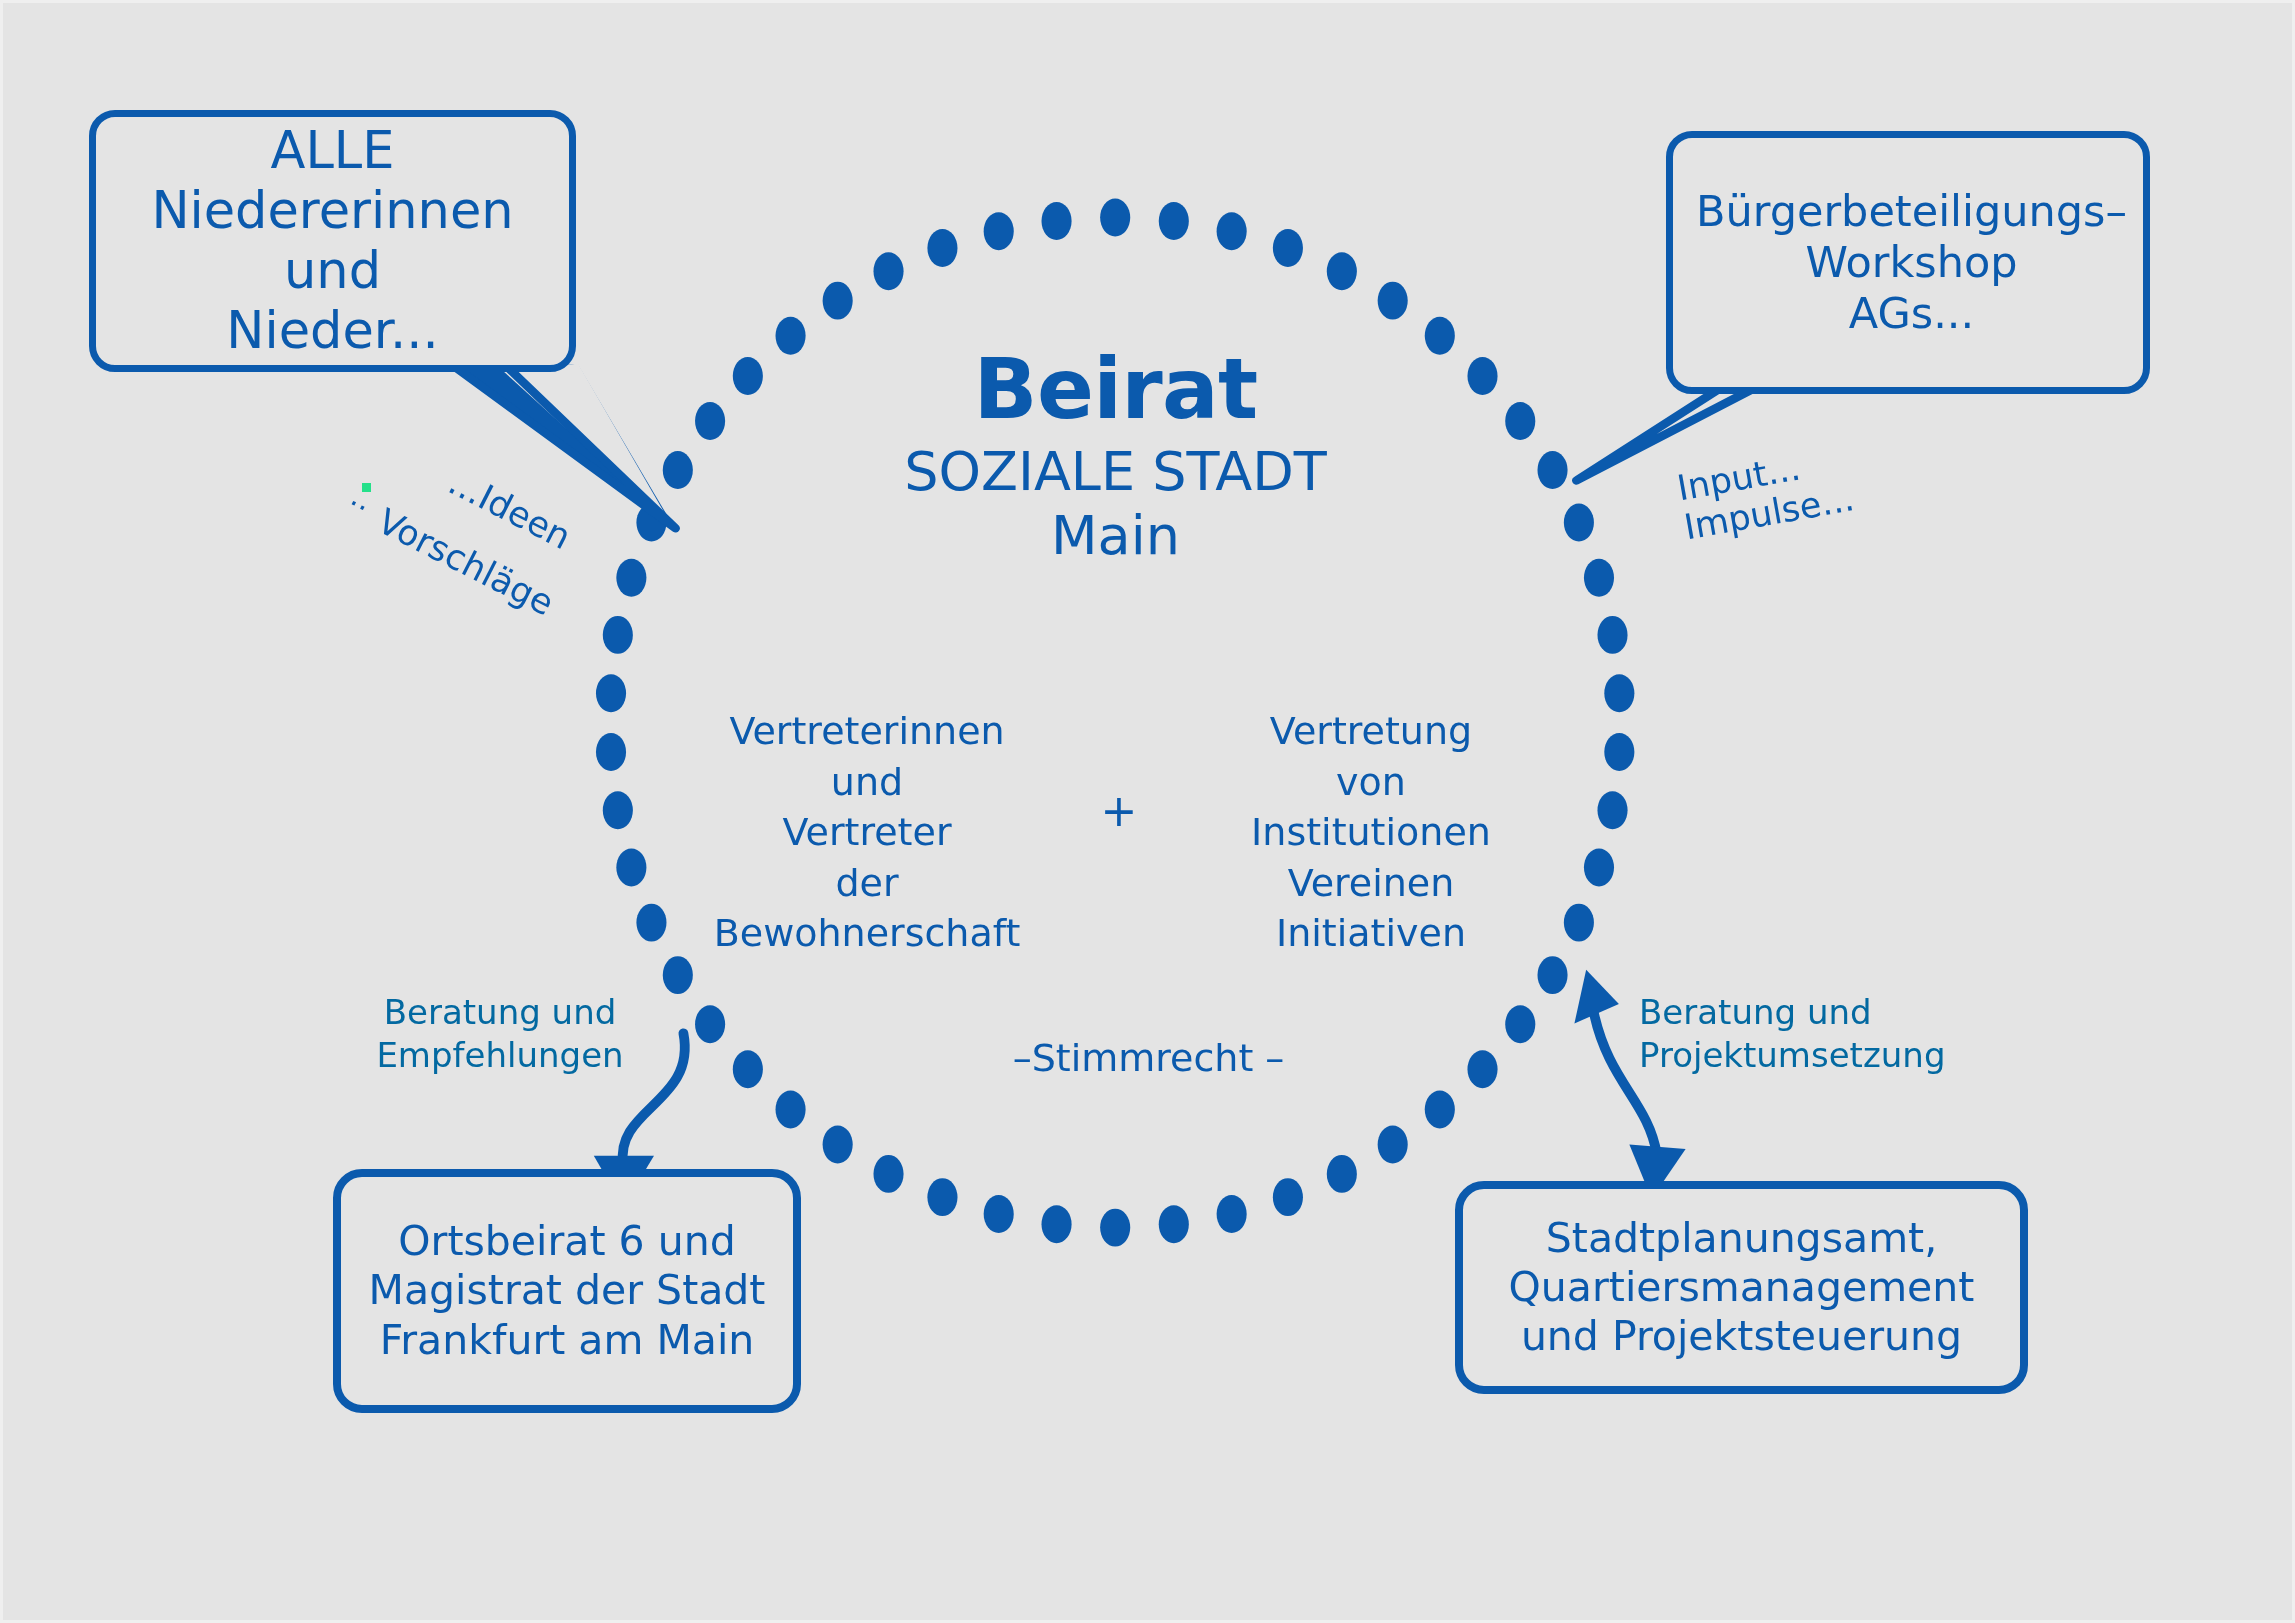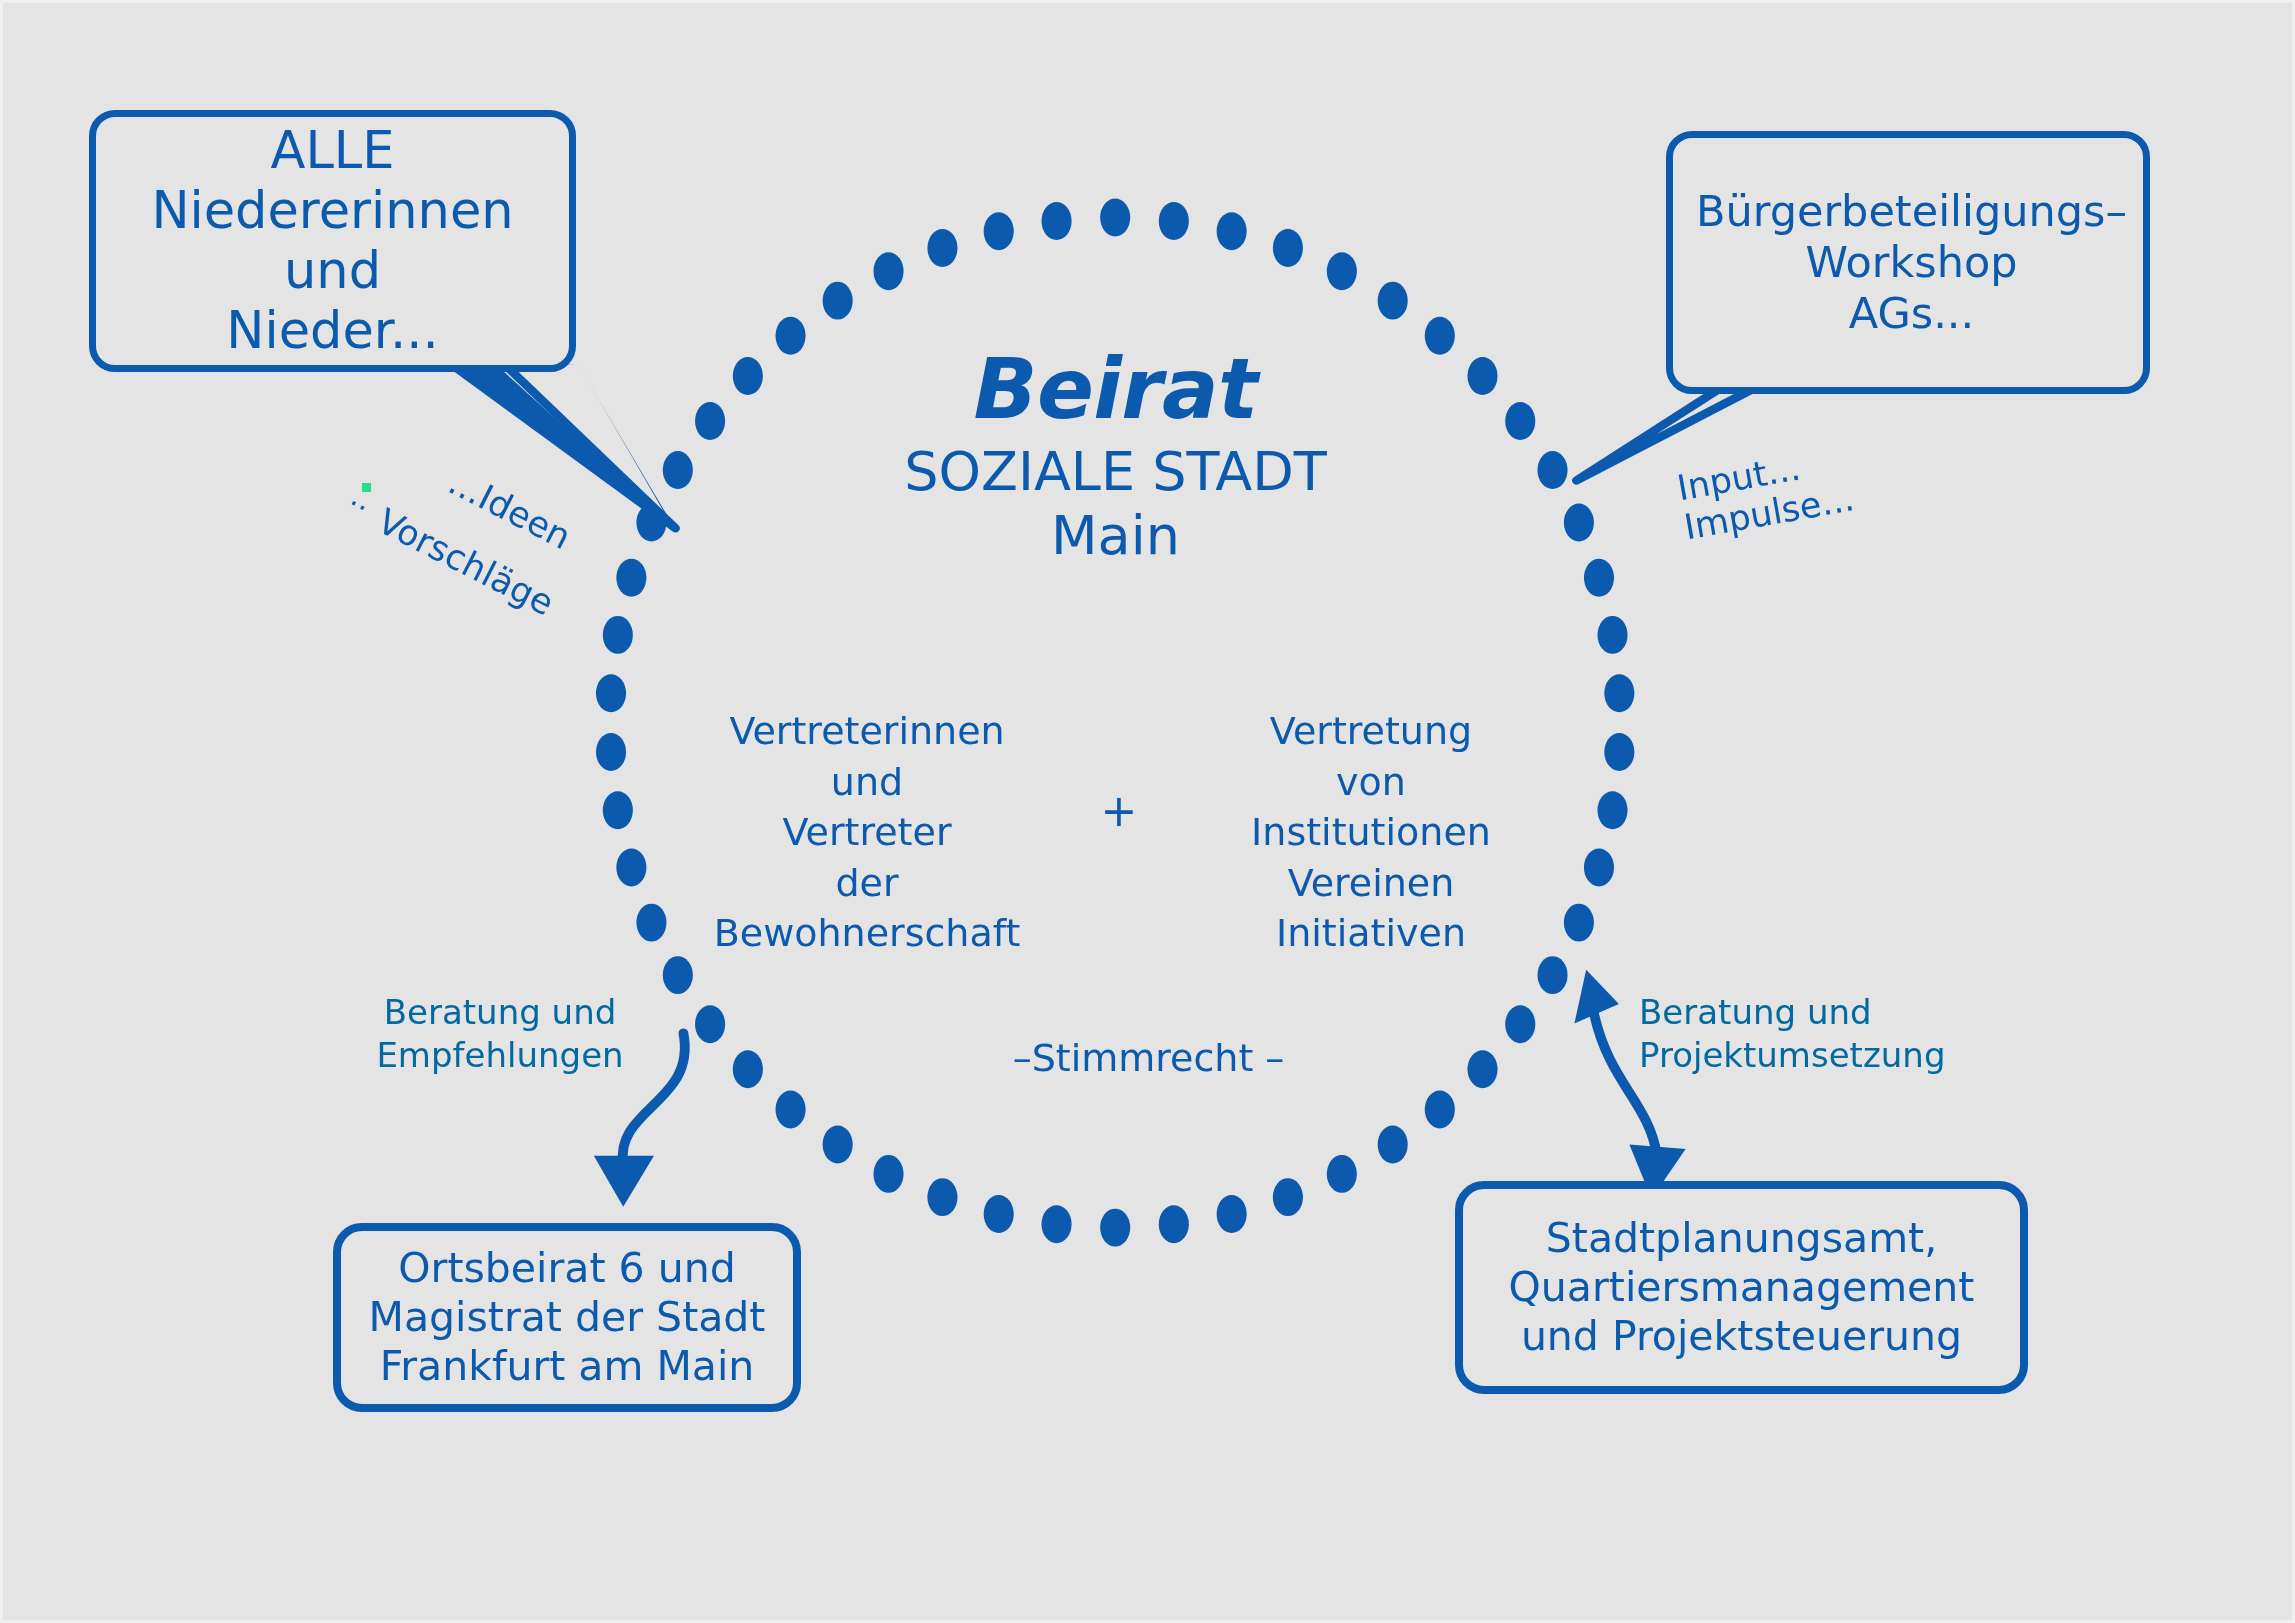--- a/index.html
+++ b/index.html
@@ -76,23 +76,23 @@
     flex-direction: column;
     align-items: center;
     justify-content: center;
     color: #0b5aad;
     text-align: center;
     line-height: 1.2;
     font-size: 41px;
   }
   #box-ortsbeirat {
     left: 330px;
-    top: 1220px;
+    top: 1166px;
     width: 468px;
-    height: 189px;
+    height: 244px;
   }
   #box-stadtplanung {
     left: 1452px;
     top: 1178px;
     width: 573px;
     height: 213px;
   }
 
   
   #center-block {
@@ -101,21 +101,20 @@
     top: 344px;
     width: 877px;
     text-align: center;
     color: #0b5aad;
   }
   #title-beirat {
     font-size: 84px;
     font-weight: bold;
     line-height: 1.0;
     letter-spacing: -0.7px;
-    font-style: italic;
   }
   #title-soziale {
     font-size: 54px;
     line-height: 1.18;
     margin-top: 9.2px;
     text-align: center;
   }
   #title-nied {
     font-size: 54px;
     line-height: 1.18;

